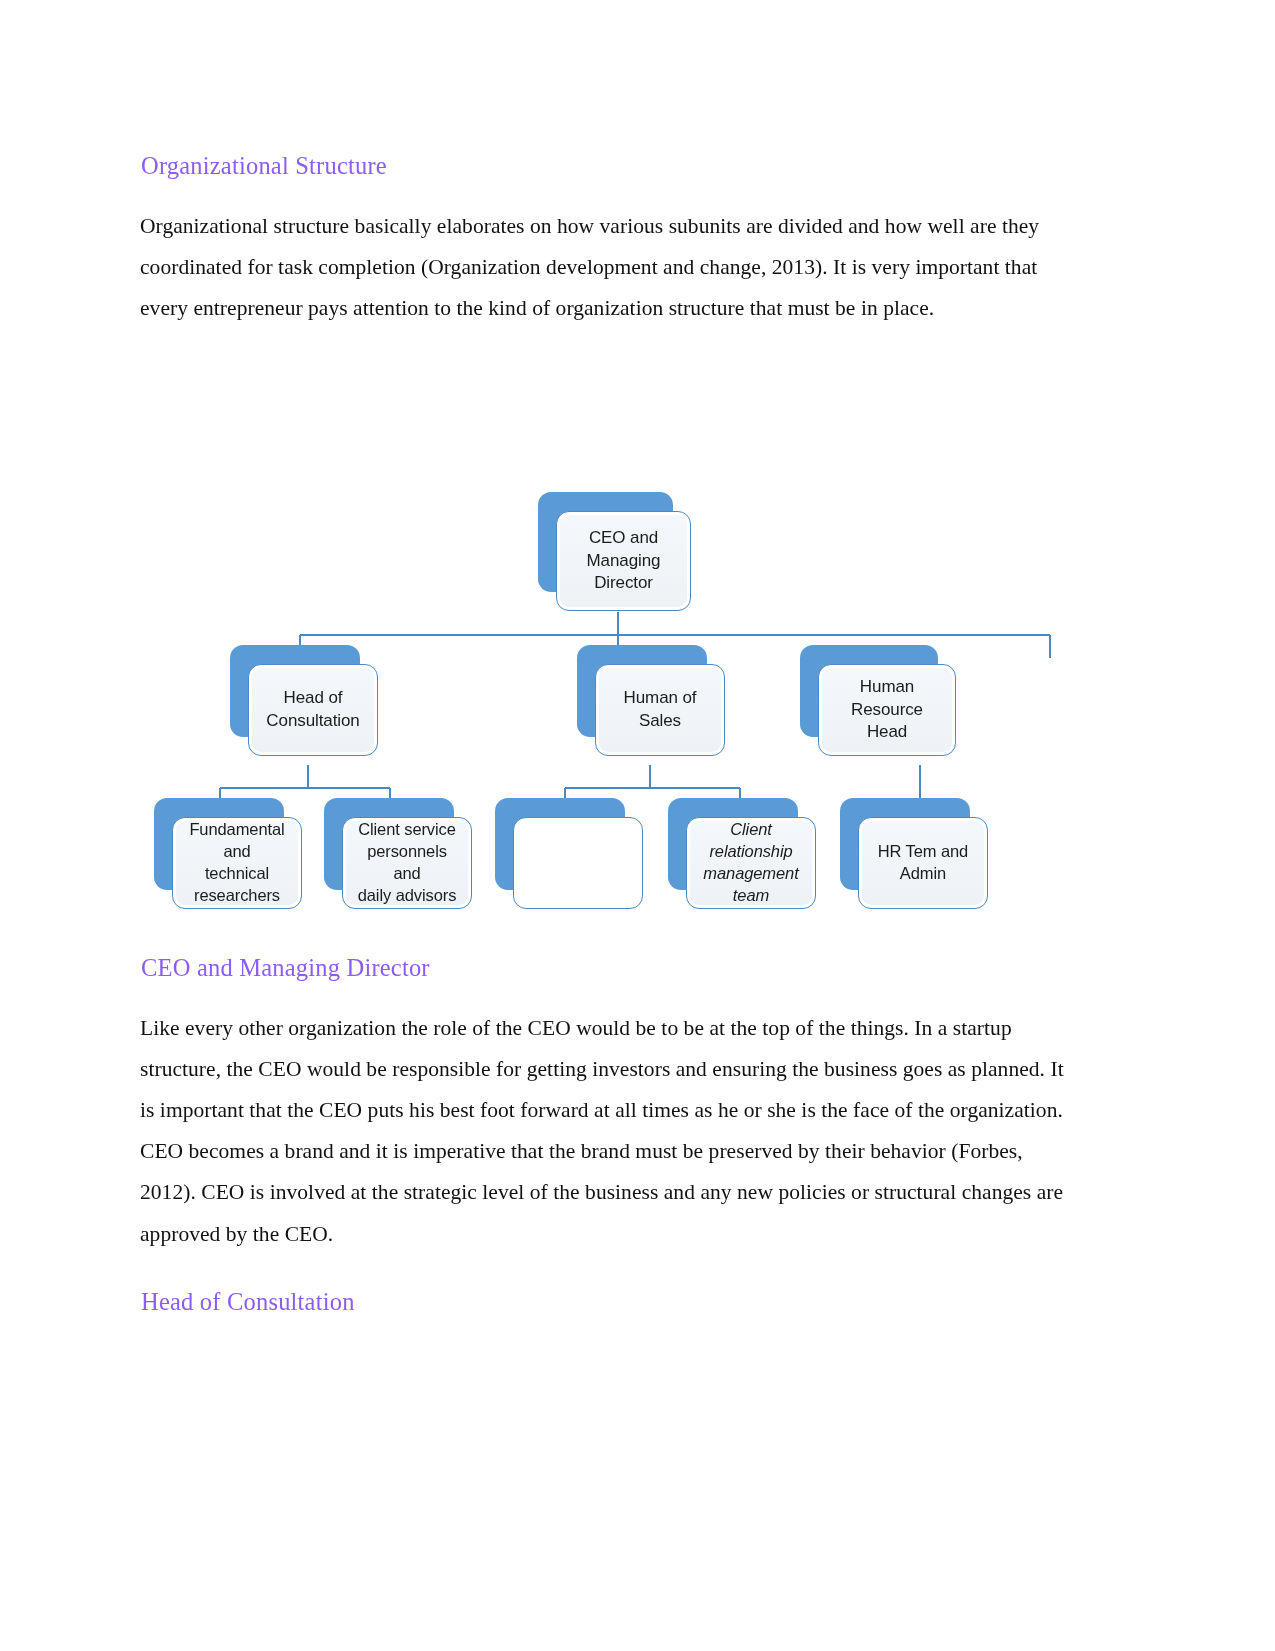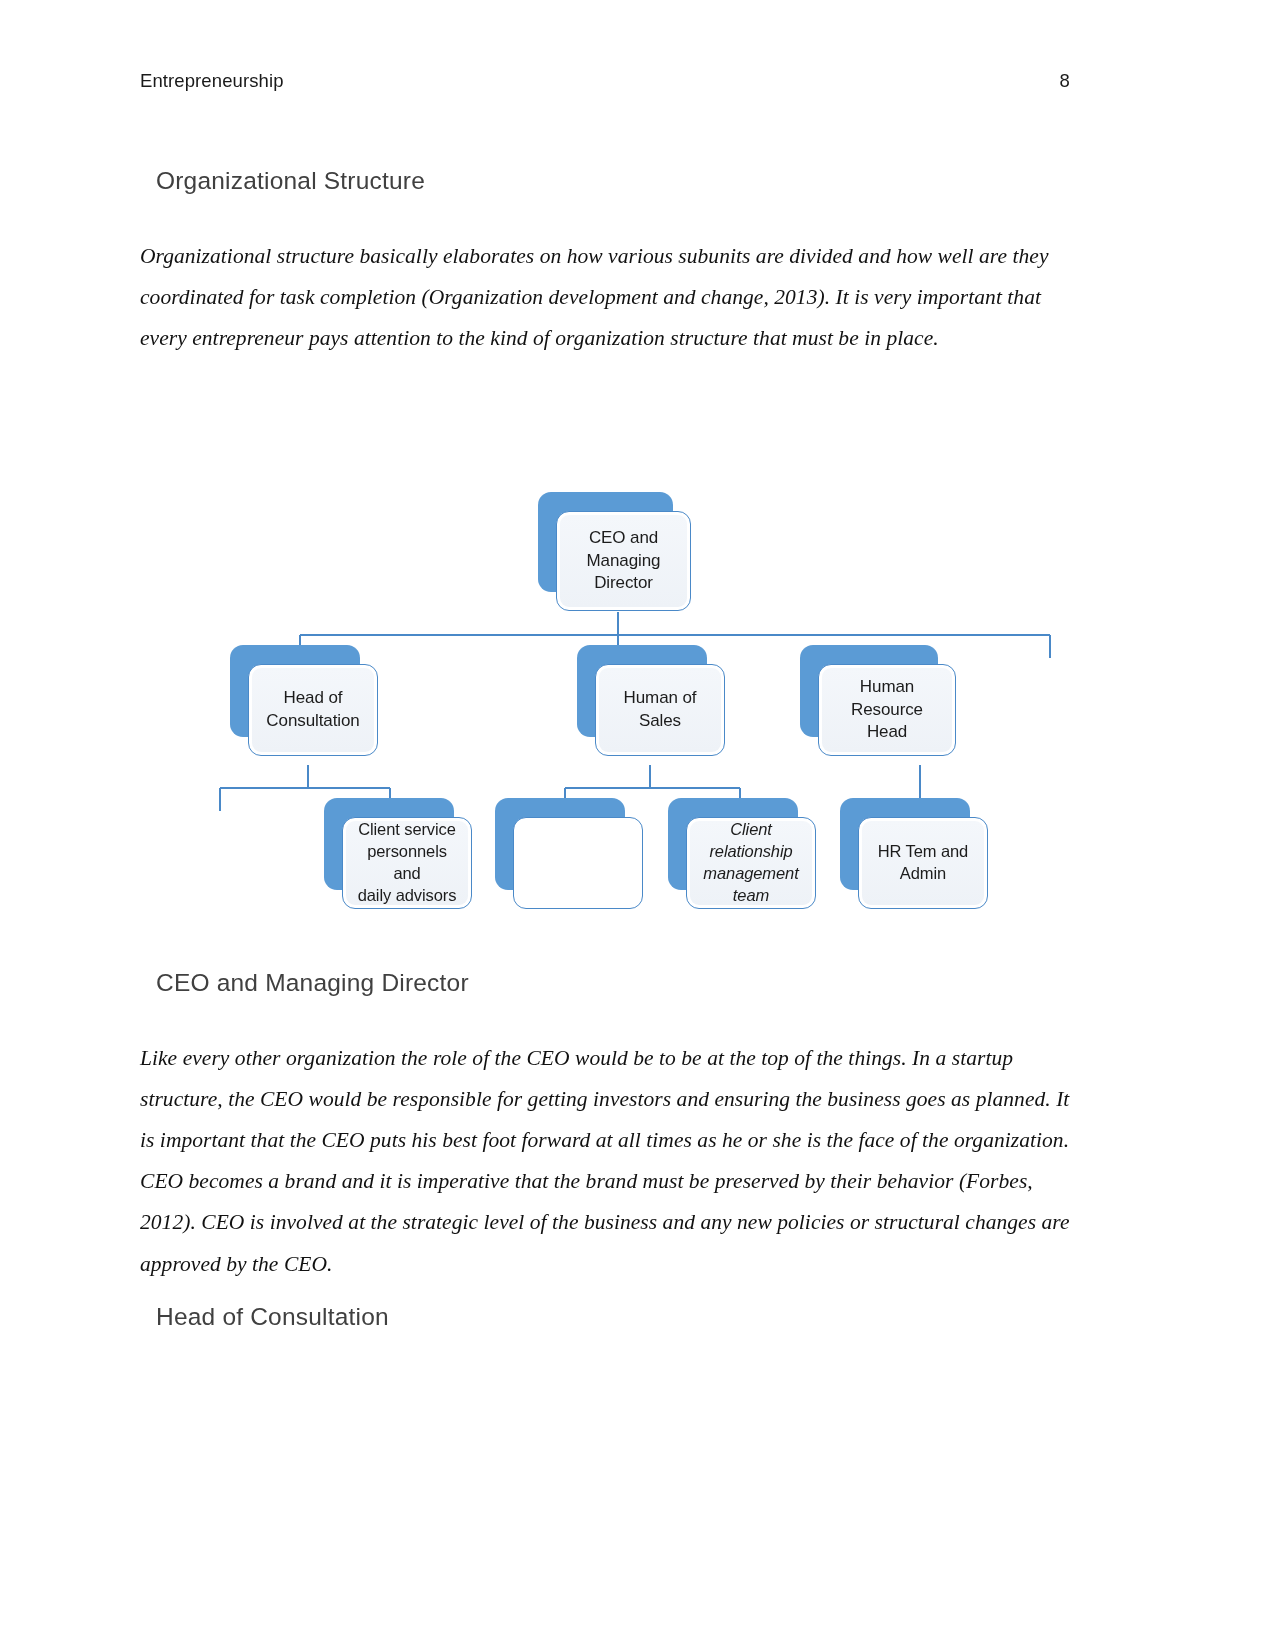--- a/index.html
+++ b/index.html
@@ -37,38 +37,37 @@
   .running-header .hdr-page  { white-space: nowrap; }
 
   
   .content {
     position: absolute;
     left: 140px;
     top: 150px;
     width: 932px;
   }
   h2.section-heading {
-    font-family: Liberation Sans, sans-serif;
+    font-family: Liberation Serif, serif;
     font-size: 24.5px;
     font-weight: normal;
-    color: #404040;
-    margin: 16px;
+    color: #8b5cf6;
+    margin: 1px;
     padding: 0;
     line-height: 1.25;
     letter-spacing: .2px;
   }
   p.body-par {
     font-family: "Liberation Serif", "DejaVu Serif", serif;
     font-size: 21.5px;
     color: #111111;
     margin: 0;
     line-height: 41.2px;
     text-align: left;
     letter-spacing: .05px;
-    font-style: italic;
   }
   .gap-after-heading { height: 23px; }
 
   
   .org-chart {
     position: absolute;
     left: 140px;
     top: 460px;
     width: 932px;
     height: 470px;
@@ -128,24 +127,20 @@
     letter-spacing: -.1px;
     white-space: pre-line;
   }
   .node.lvl1 .node-label { font-size: 17px; }
 </style>
 </head>
 <body>
 
 <div class="page">
 
-  <div class="running-header">
-    <span class="hdr-title">Entrepreneurship</span>
-    <span class="hdr-page">8</span>
-  </div>
 
   <div class="content">
     <h2 class="section-heading">Organizational Structure</h2>
     <div class="gap-after-heading"></div>
     <p class="body-par">Organizational structure basically elaborates on how various subunits are divided and how well are they coordinated for task completion (Organization development and change, 2013). It is very important that every entrepreneur pays attention to the kind of organization structure that must be in place.</p>
   </div>
 
   <div class="org-chart">
 
     <svg class="connectors" viewBox="0 0 932 470">
@@ -201,20 +196,29 @@
 
     <div class="node lvl1" style="left:660px; top:185px; width:130px; height:92px;padding-left:8px;">
       <div class="shadow-block"></div>
       <div class="front-card"></div>
       <div class="inner-panel">
         <span class="node-label">Human Resource
 Head</span>
       </div>
     </div>
 
+    <div class="node" style="left:14px; top:338px; width:130px; height:92px;">
+      <div class="shadow-block"></div>
+      <div class="front-card"></div>
+      <div class="inner-panel">
+        <span class="node-label">Fundamental and
+technical
+researchers</span>
+      </div>
+    </div>
 
     <div class="node" style="left:184px; top:338px; width:130px; height:92px;">
       <div class="shadow-block"></div>
       <div class="front-card"></div>
       <div class="inner-panel">
         <span class="node-label">Client service
 personnels and
 daily advisors</span>
       </div>
     </div>

